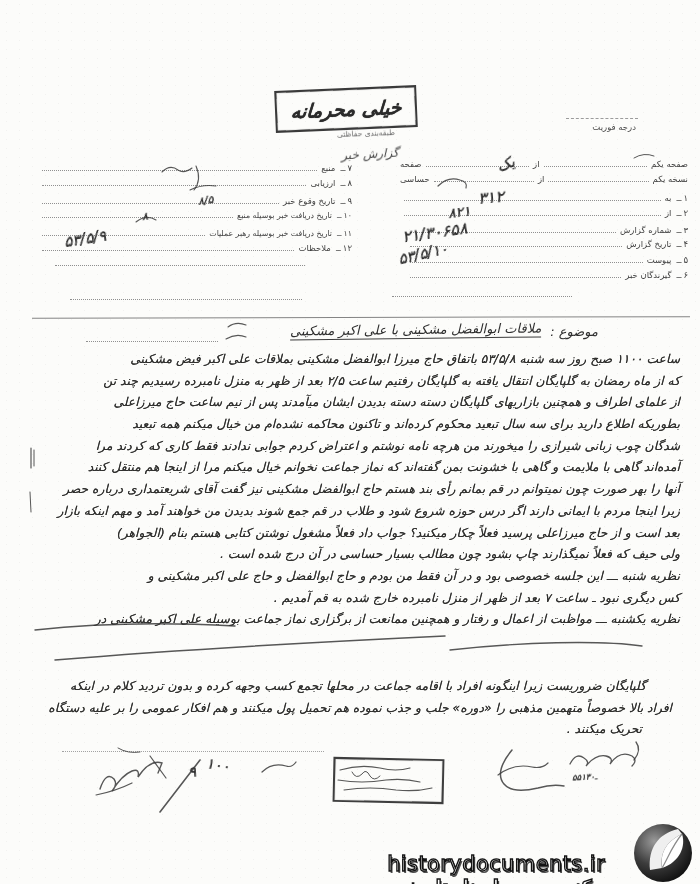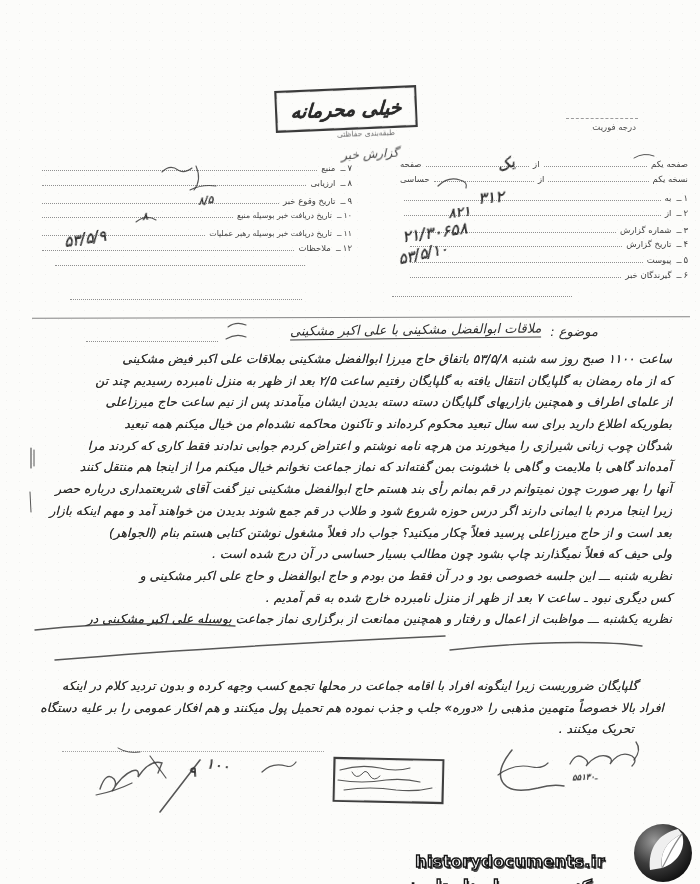--- a/index.html
+++ b/index.html
@@ -43,36 +43,36 @@
     filter:blur(.15px);text-shadow:0 0 .5px #3a3a3a;}
   
   .sep{position:absolute;border-top:1.2px dotted #8f8f8f;}
   .fullline{position:absolute;left:32px;right:10px;top:317px;border-top:1px solid #848484;transform:rotate(-.15deg);}
   
   .subject{position:absolute;top:322px;right:102px;display:flex;direction:rtl;
     align-items:flex-end;gap:9px;font-size:13px;font-style:italic;color:#2f2f2f;}
   .subject .stext{border-bottom:1.6px solid #3c3c3c;padding-bottom:1px;transform:rotate(-.7deg);white-space:nowrap;}
   .subject-cont{position:absolute;top:341px;left:86px;width:132px;border-top:1.2px dotted #909090;}
   
-  .body{position:absolute;top:349px;right:28px;left:20px;direction:rtl;}
+  .body{position:absolute;top:349px;right:20px;left:20px;direction:rtl;}
   .bl{height:21.7px;line-height:21.7px;font-size:12.3px;font-style:italic;
     white-space:nowrap;color:#30302e;text-shadow:0 0 .45px #4a4a4a;filter:blur(.12px);}
   .bl:nth-child(14){padding-right:34px;margin-top:45px;}
   .bl:nth-child(15){padding-right:8px;}
   .bl:nth-child(16){padding-right:38px;}
   
   .archive-stamp{position:absolute;left:333px;top:758px;width:107px;height:41px;
     border:2.2px solid #3e3e3e;transform:rotate(1.2deg);box-shadow:0 0 1px #666 inset;}
   .dotrow{position:absolute;top:751px;left:62px;width:262px;border-top:1.1px dotted #a3a3a3;}
   
   .wm-fa{position:absolute;top:876px;right:87px;z-index:60;
     font-size:17px;font-weight:bold;letter-spacing:.5px;color:#ffffff;
     -webkit-text-stroke:1.4px #131313;text-shadow:1.6px 1.8px 0 rgba(70,70,70,.95);text-align:right;}
   .wm-en{position:absolute;top:852px;right:95px;z-index:60;direction:ltr;
-    font-size:16px;font-weight:bold;letter-spacing:.4px;color:#ffffff;
+    font-size:21px;font-weight:normal;letter-spacing:.4px;color:#ffffff;
     -webkit-text-stroke:1.4px #131313;text-shadow:1.5px 1.7px 0 rgba(70,70,70,.95);}
   .wm-logo{position:absolute;left:632px;top:822px;z-index:60;}
   .overlay{position:absolute;left:0;top:0;z-index:40;pointer-events:none;}
   .overlay path, .overlay line{fill:none;stroke:#3a3a3a;stroke-linecap:round;opacity:.85;}
 </style>
 </head>
 <body>
 
 <div class="page">
 

